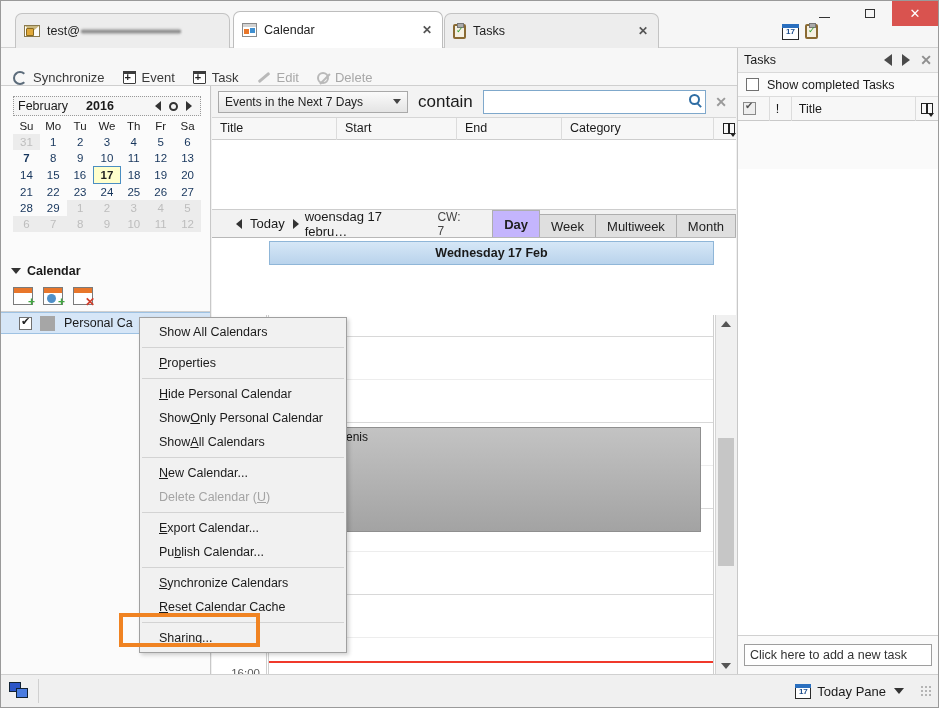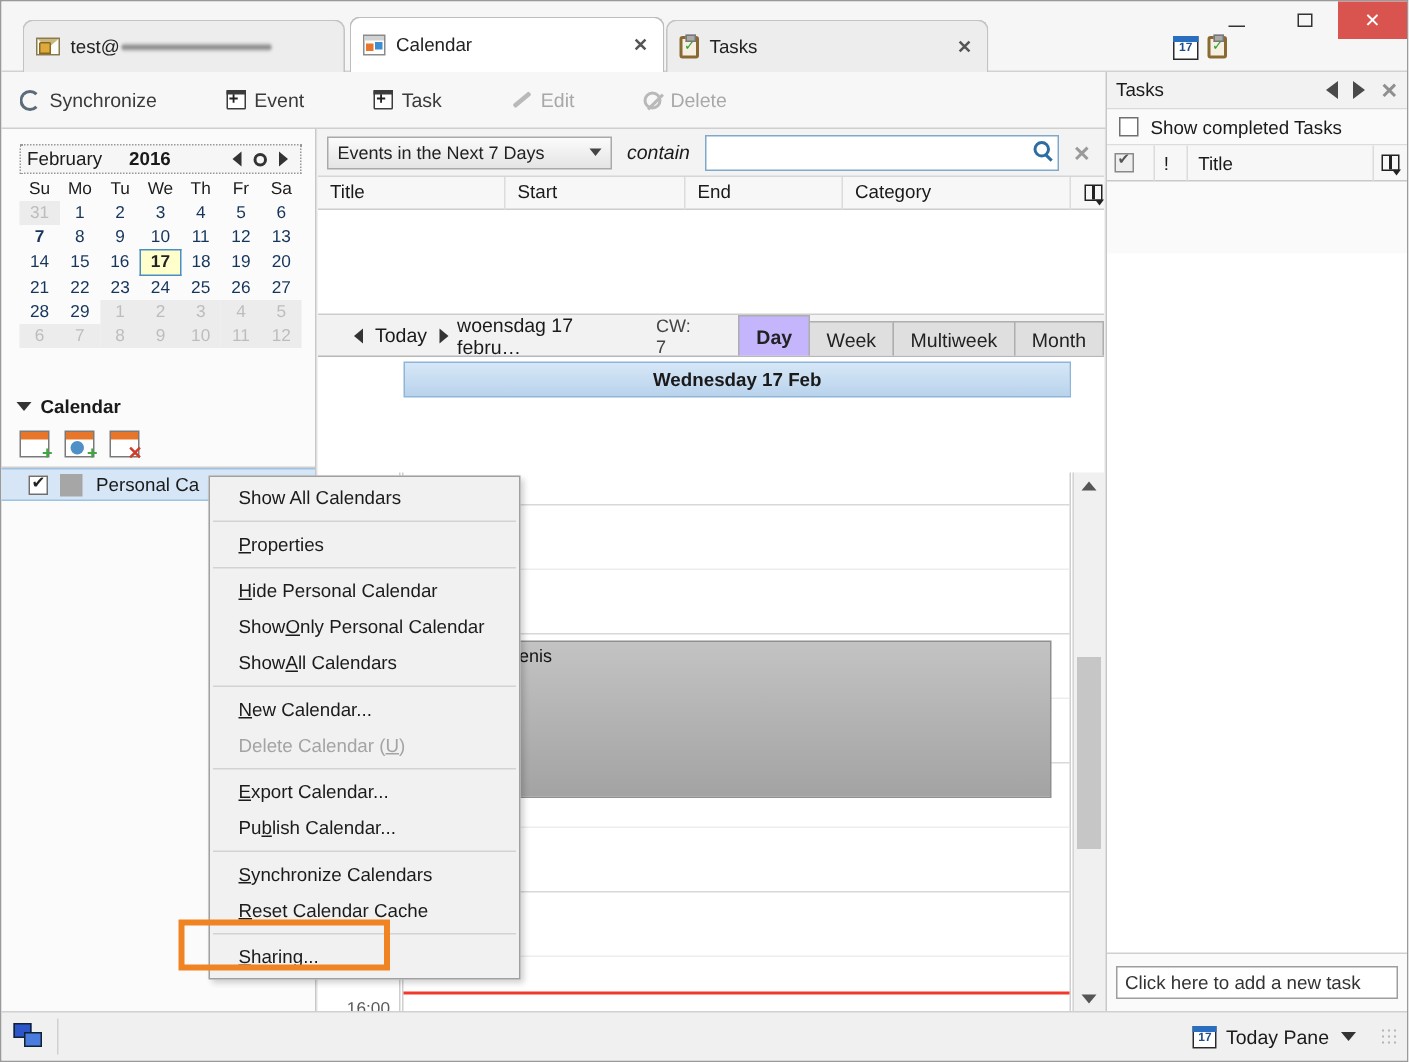--- a/index.html
+++ b/index.html
@@ -75,21 +75,21 @@
   .ic-cal:before{content:"";position:absolute;left:0;top:0;right:0;height:3px;background:#d2d2d2;}
   .ic-cal .sq{position:absolute;width:5px;height:5px;}
   .ic-clip { width:13px; height:15px; background:#f5f0e2; border:2px solid #8a6a32; border-radius:2px; }
   .ic-clip:before{content:"";position:absolute;left:2px;top:-3px;width:5px;height:3px;background:#aaa;border:1px solid #777;}
   .ic-clip:after{content:"✓";position:absolute;left:1px;top:-1px;font-size:9px;color:#2f9e2f;}
 
   
   #toolbar {
     position: absolute; left: 0; top: 47px; width: 937px; height: 38px;
     background: #f7f7f7; border-bottom: 1px solid #cfcfcf;
-    display: flex; align-items: center; padding-left: 12px; gap: 28px;
+    display: flex; align-items: flex-end; padding-left: 12px;
   }
   .tb-item { display: flex; align-items: center; margin-right: 18px; font-size: 13px; color: #3a3a3a; }
   .tb-item.disabled { color: #a8a8a8; }
   .tb-item .lbl { margin-left: 6px; }
   .ic-sync { width:14px;height:14px;border:2px solid #5b6b7a;border-radius:50%;border-right-color:transparent;}
   .ic-evt, .ic-tsk { width:13px;height:13px;border:1.5px solid #3c3c3c;border-radius:1px;position:relative;background:#fff;}
   .ic-evt:before,.ic-tsk:before{content:"";position:absolute;left:-1px;right:-1px;top:-1px;height:3px;background:#3c3c3c;}
   .ic-evt:after,.ic-tsk:after{content:"+";position:absolute;left:1px;top:-1px;font-size:11px;line-height:12px;color:#222;font-weight:bold;}
   .ic-pencil{width:14px;height:3px;background:#b9b9b9;transform:rotate(-40deg);border-radius:1px;}
   .ic-ban{width:12px;height:12px;border:2px solid #b9b9b9;border-radius:50%;position:relative;}
@@ -147,21 +147,21 @@
   #center { position: absolute; left: 211px; top: 85px; width: 524px; height: 588px; background: #fff; }
   #filterbar { height: 32px; background: #f3f3f3; display: flex; align-items: center; padding: 0 6px;
                border-bottom: 1px solid #d6d6d6; }
   #filter-select {
     width: 190px; height: 22px; background: linear-gradient(#fbfbfb,#e4e4e4);
     border: 1px solid #a9a9a9; display: flex; align-items: center; padding: 0 6px;
     font-size: 12px; color: #222;
   }
   #filter-select .chev { margin-left: auto; width:0;height:0;border-left:4px solid transparent;
     border-right:4px solid transparent;border-top:5px solid #444; }
-  #contain-label { margin: 0 10px; font-size: 13px; font-style: italic; }
+  #contain-label { margin: 0 10px; font-size: 17px; }
   #search-wrap { position: relative; flex: 1; }
   #search-input {
     width: 100%; height: 24px; border: 1px solid #7fa8cb; background: #fff;
     font-size: 12px; padding: 0 26px 0 6px; font-family: "Liberation Sans", sans-serif;
   }
   #search-icon { position: absolute; right: 6px; top: 4px; width: 11px; height: 11px;
     border: 2px solid #2e6da4; border-radius: 50%; }
   #search-icon:after { content:""; position:absolute; right:-4px; bottom:-3px; width:6px;height:2px;
     background:#2e6da4; transform: rotate(45deg); }
   #search-clear { margin-left: 9px; margin-right: 3px; color: #9a9a9a; font-size: 14px; font-weight: bold; }

